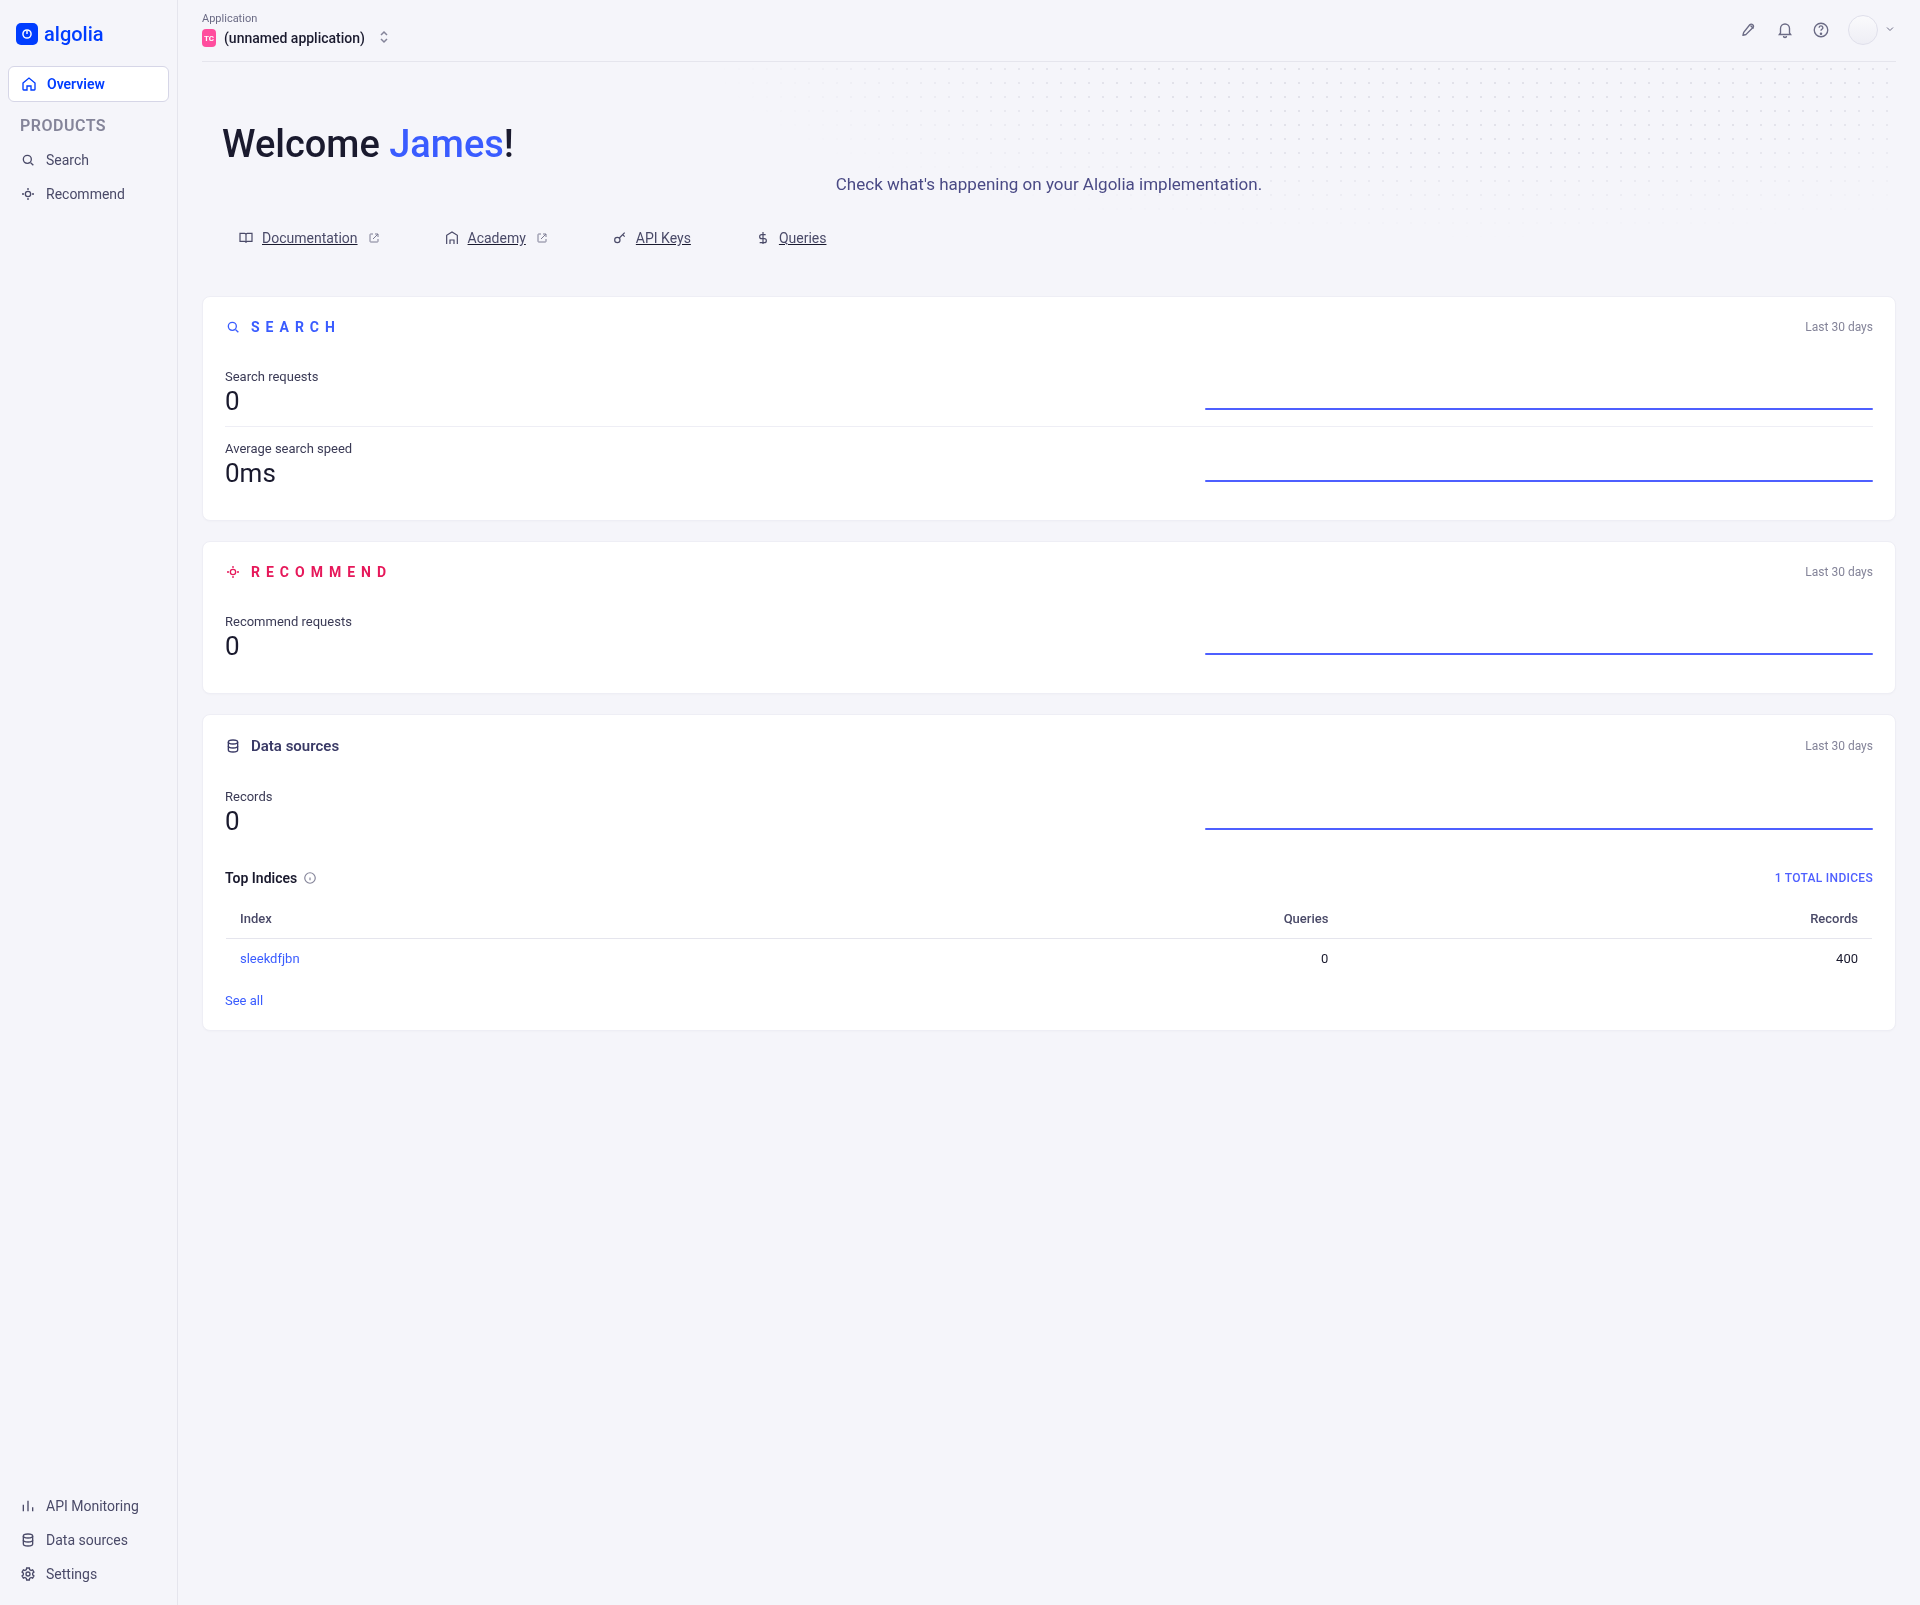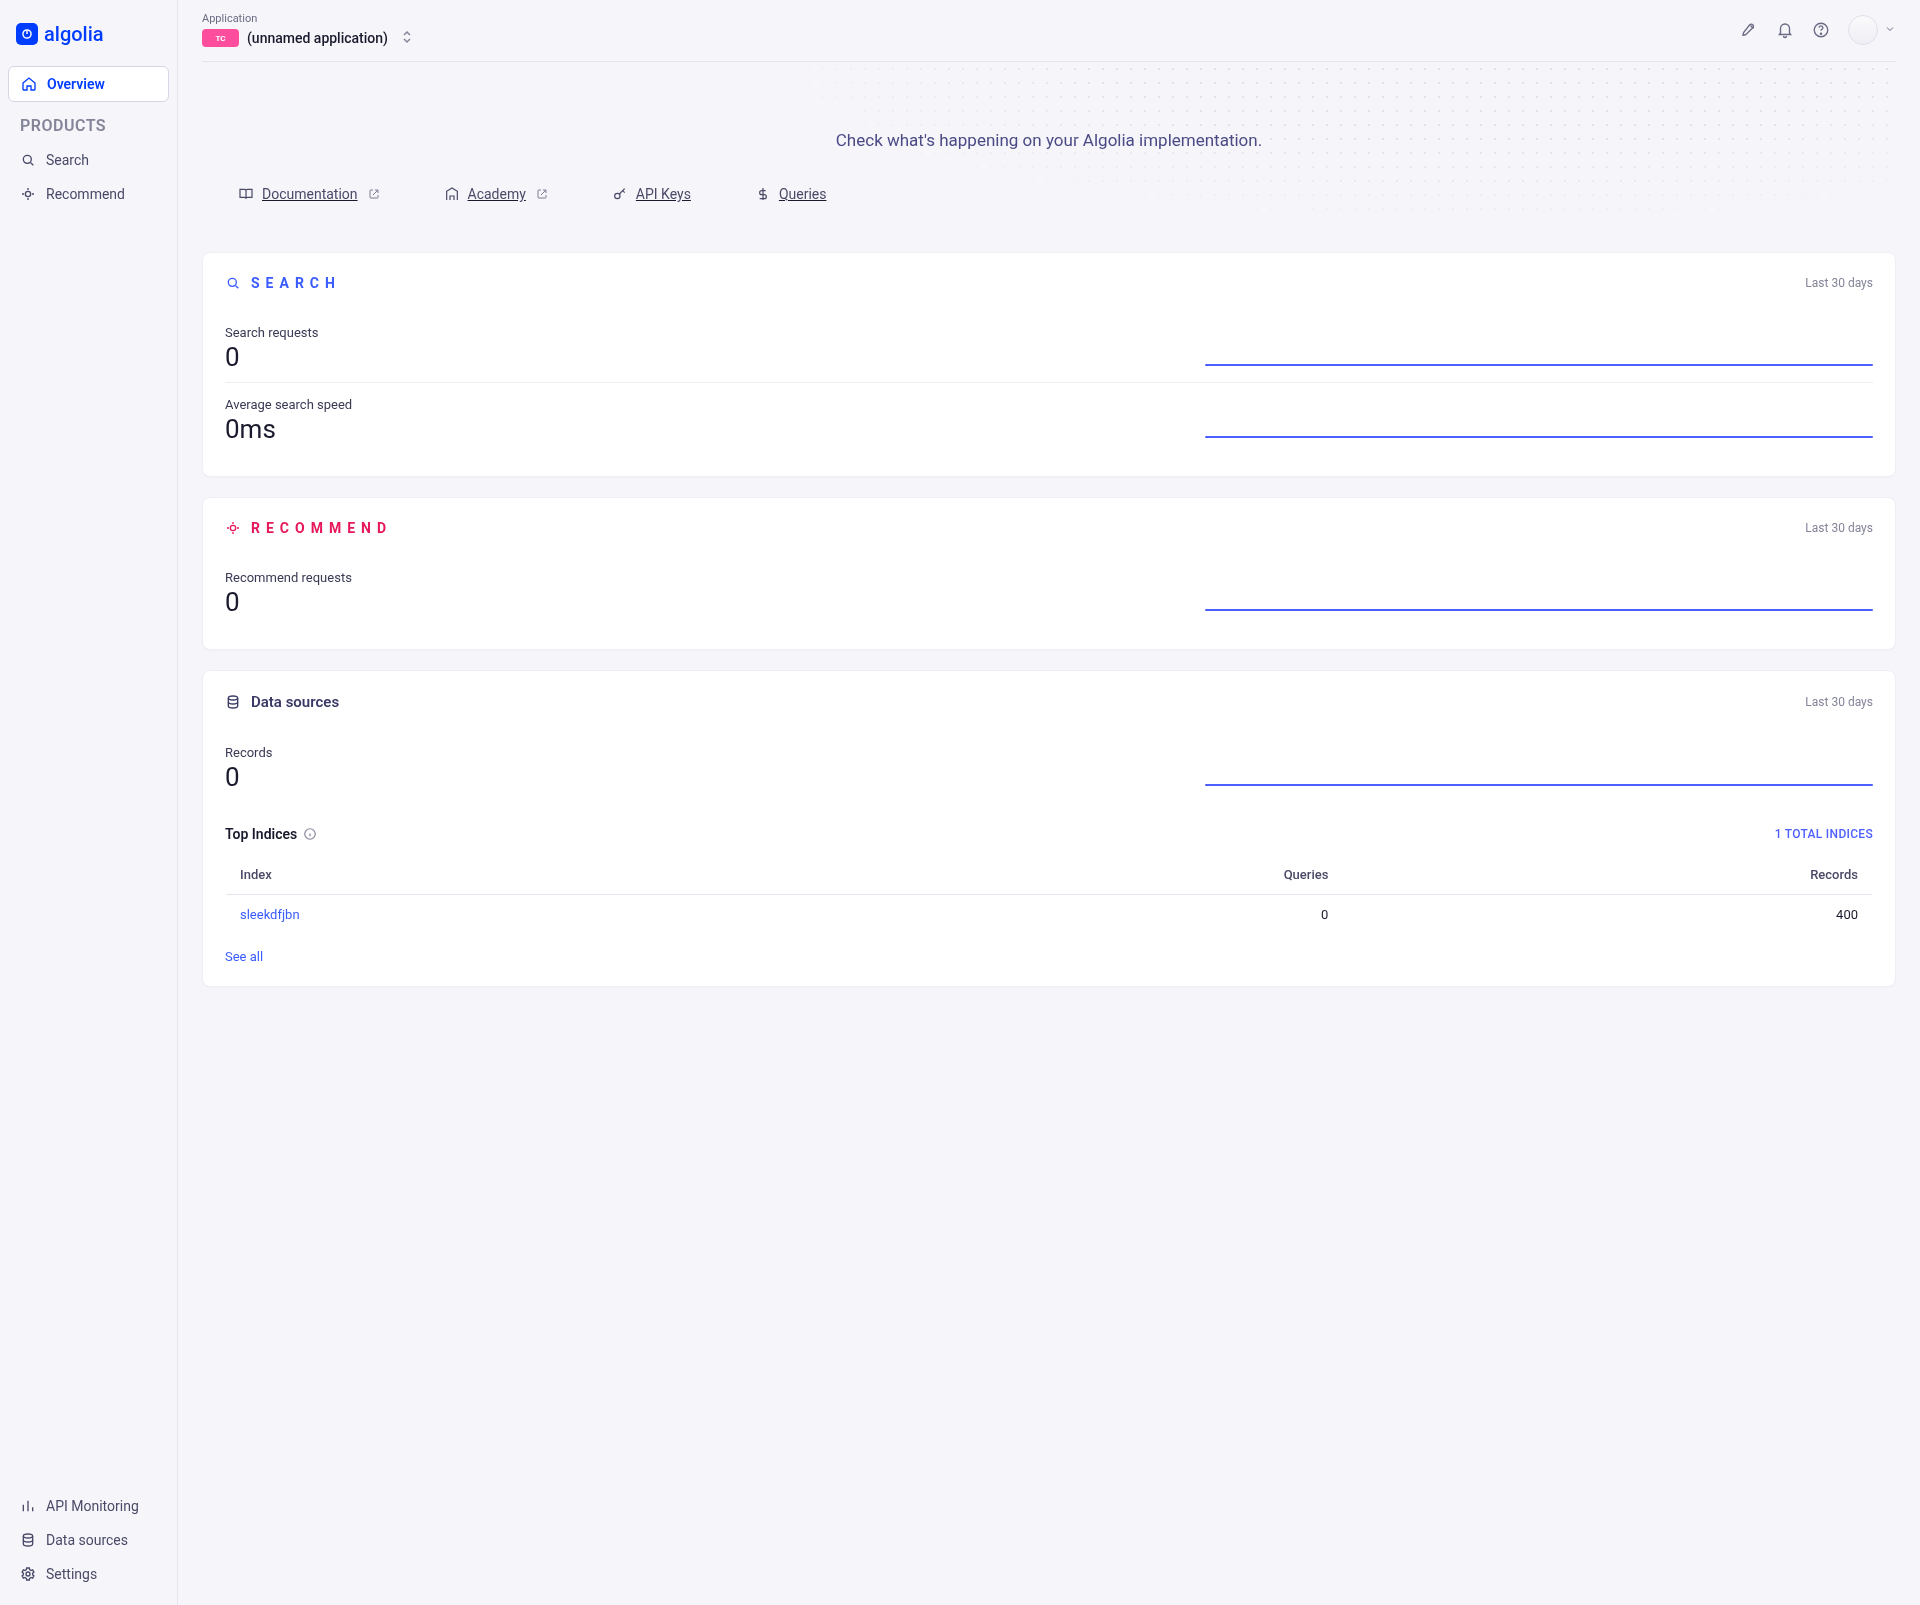--- a/index.html
+++ b/index.html
@@ -73,21 +73,21 @@
   border-bottom: 1px solid #e5e5ed;
 }
 .app-selector { display: flex; flex-direction: column; gap: 4px; }
 .app-label { font-size: 11px; color: #6b6b85; }
 .app-value {
   display: flex; align-items: center; gap: 8px;
   font-size: 14px; font-weight: 500; color: #1a1a2e;
   cursor: pointer;
 }
 .app-badge {
-  width: 37px; height: 18px; border-radius: 4px;
+  width: 14px; height: 18px; border-radius: 4px;
   background: #ff4d9e; color: #fff;
   font-size: 8px; font-weight: 700;
   display: flex; align-items: center; justify-content: center;
 }
 .app-updown { color: #848499; font-size: 11px; margin-left: 6px; }
 .topbar-right {
   margin-left: auto;
   display: flex; align-items: center; gap: 18px;
 }
 .topbar-icon {
@@ -295,20 +295,23 @@
               </svg>
           </span>
         </span>
       </div>
     </div>
 
     <section class="hero">
       <div class="hero-bg">
           <div class="dots"></div>
         </div>
+      <h1 class="welcome">
+        <span>Welcome </span><span class="name">James</span><span>!</span>
+      </h1>
       <p class="subtitle">Check what's happening on your Algolia implementation.</p>
       <div class="quick-links">
         <span class="ql">
           <svg class="icon" viewBox="0 0 24 24" fill="none" stroke="currentColor" stroke-width="1.8">
               <path d="M3 5h7a2 2 0 0 1 2 2v12a2 2 0 0 0-2-2H3zM21 5h-7a2 2 0 0 0-2 2v12a2 2 0 0 1 2-2h7z"></path>
             </svg>
           <span>Documentation</span>
           <svg class="ext" viewBox="0 0 24 24" fill="none" stroke="currentColor" stroke-width="2">
               <path d="M14 4h6v6M20 4 10 14"></path>
               <path d="M20 14v5a1 1 0 0 1-1 1H5a1 1 0 0 1-1-1V5a1 1 0 0 1 1-1h5"></path>

